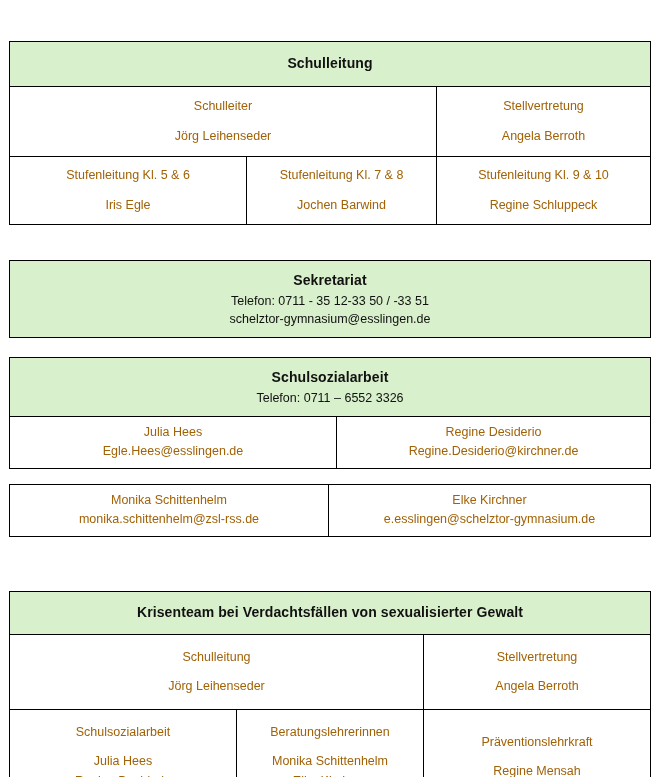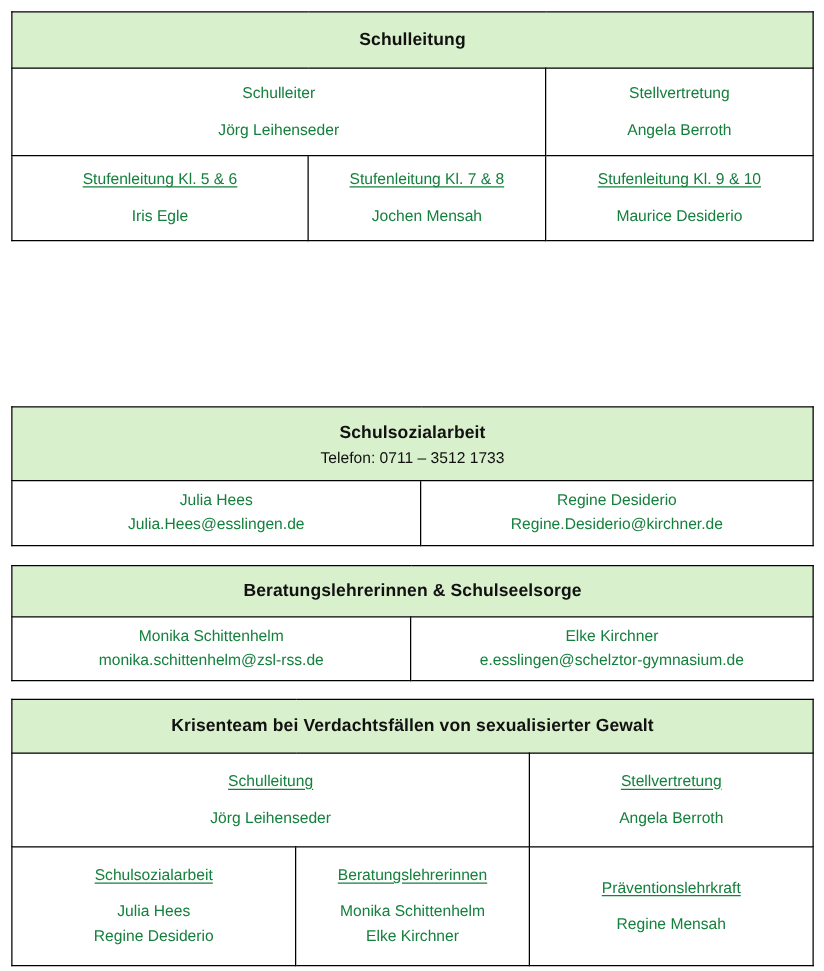--- a/index.html
+++ b/index.html
@@ -12,57 +12,57 @@
     height: 777px;
     font-family: "Liberation Sans", sans-serif;
     color: #1a1a1a;
     overflow: hidden;
   }
   .page {
     position: relative;
     width: 659px;
     height: 711px;
     box-sizing: border-box;
+    margin-top: 32px;
   }
 
   .org-table {
     position: absolute;
     left: 9px;
     width: 641px;
     border-collapse: collapse;
     table-layout: fixed;
     box-sizing: border-box;
   }
   .org-table td {
     border: 1.5px solid #000000;
     text-align: center;
     vertical-align: middle;
     padding: 6px 4px;
     font-size: 12.5px;
     line-height: 1.55;
-    color: #15803d;
+    color: #a16207;
   }
   .org-table td.head {
     background: #d9f0cc;
     font-weight: bold;
     font-size: 14px;
     letter-spacing: 0.1px;
     padding: 9px 6px;
     color: #111111;
   }
   .org-table td.head .sub {
     display: block;
     font-weight: normal;
     font-size: 12.5px;
     line-height: 1.45;
     letter-spacing: 0;
   }
   .role {
     display: block;
-    text-decoration: underline;
     text-underline-offset: 2px;
   }
   .plain {
     display: block;
   }
   .gap-line {
     display: block;
     height: 10px;
   }
 
@@ -119,66 +119,77 @@
       </tr>
       <tr class="r-body2">
         <td>
           <span class="role">Stufenleitung Kl. 5  &amp; 6</span>
           <span class="gap-line"></span>
           <span class="plain">Iris Egle</span>
         </td>
         <td>
           <span class="role">Stufenleitung Kl. 7 &amp; 8</span>
           <span class="gap-line"></span>
-          <span class="plain">Jochen Mensah</span>
+          <span class="plain">Jochen Barwind</span>
         </td>
         <td>
           <span class="role">Stufenleitung Kl. 9 &amp; 10</span>
           <span class="gap-line"></span>
-          <span class="plain">Maurice Desiderio</span>
-        </td>
-      </tr>
-    </tbody>
-  </table>
-
+          <span class="plain">Regine Schluppeck</span>
+        </td>
+      </tr>
+    </tbody>
+  </table>
+
+  <table class="org-table" id="t-sekretariat">
+    <colgroup>
+        <col style="width:641px">
+      </colgroup>
+    <tbody>
+      <tr class="r-head2">
+        <td class="head">
+          <span class="plain">Sekretariat</span>
+          <span class="sub">Telefon: 0711 - 35 12-33 50 / -33 51</span>
+          <span class="sub">schelztor-gymnasium@esslingen.de</span>
+        </td>
+      </tr>
+    </tbody>
+  </table>
 
   <table class="org-table" id="t-sozialarbeit">
     <colgroup>
         <col style="width:327px">
         <col style="width:314px">
       </colgroup>
     <tbody>
       <tr class="r-head3">
         <td class="head" colspan="2">
           <span class="plain">Schulsozialarbeit</span>
-          <span class="sub">Telefon: 0711 – 3512 1733</span>
+          <span class="sub">Telefon: 0711 – 6552 3326</span>
         </td>
       </tr>
       <tr class="r-body3">
         <td>
           <span class="plain">Julia Hees</span>
-          <span class="plain">Julia.Hees@esslingen.de</span>
+          <span class="plain">Egle.Hees@esslingen.de</span>
         </td>
         <td>
           <span class="plain">Regine Desiderio</span>
           <span class="plain">Regine.Desiderio@kirchner.de</span>
         </td>
       </tr>
     </tbody>
   </table>
 
   <table class="org-table" id="t-beratung">
     <colgroup>
         <col style="width:319px">
         <col style="width:322px">
       </colgroup>
     <tbody>
-      <tr class="r-head4">
-        <td class="head" colspan="2">Beratungslehrerinnen &amp; Schulseelsorge</td>
-      </tr>
       <tr class="r-body4">
         <td>
           <span class="plain">Monika Schittenhelm</span>
           <span class="plain">monika.schittenhelm@zsl-rss.de</span>
         </td>
         <td>
           <span class="plain">Elke Kirchner</span>
           <span class="plain">e.esslingen@schelztor-gymnasium.de</span>
         </td>
       </tr>

